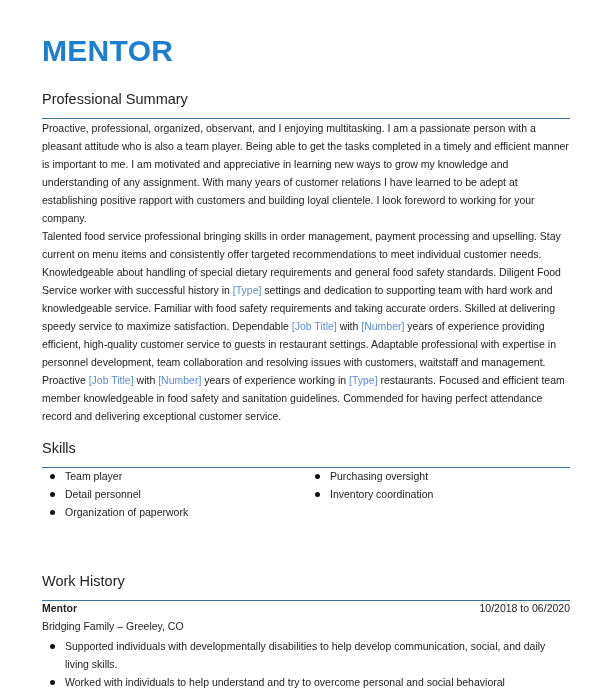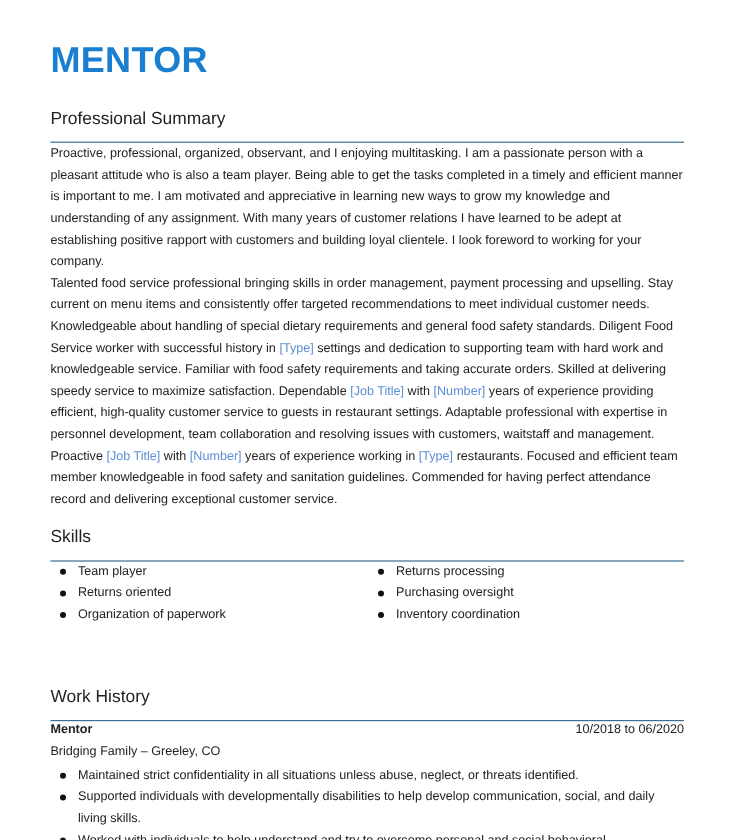--- a/index.html
+++ b/index.html
@@ -36,33 +36,31 @@
   <div class="section-head" style="top:90px;">Professional Summary</div>
 
   <p class="para" style="top:119px;">Proactive, professional, organized, observant, and I enjoying multitasking. I am a passionate person with a pleasant attitude who is also a team player. Being able to get the tasks completed in a timely and efficient manner is important to me. I am motivated and appreciative in learning new ways to grow my knowledge and understanding of any assignment. With many years of customer relations I have learned to be adept at establishing positive rapport with customers and building loyal clientele. I look foreword to working for your company.</p>
 
   <p class="para" style="top:227px;"><span>Talented food service professional bringing skills in order management, payment processing and upselling. Stay current on menu items and consistently offer targeted recommendations to meet individual customer needs. Knowledgeable about handling of special dietary requirements and general food safety standards. Diligent Food Service worker with successful history in </span><span class="ph">[Type]</span><span> settings and dedication to supporting team with hard work and knowledgeable service. Familiar with food safety requirements and taking accurate orders. Skilled at delivering speedy service to maximize satisfaction. Dependable </span><span class="ph">[Job Title]</span><span> with </span><span class="ph">[Number]</span><span> years of experience providing efficient, high-quality customer service to guests in restaurant settings. Adaptable professional with expertise in personnel development, team collaboration and resolving issues with customers, waitstaff and management. Proactive </span><span class="ph">[Job Title]</span><span> with </span><span class="ph">[Number]</span><span> years of experience working in </span><span class="ph">[Type]</span><span> restaurants. Focused and efficient team member knowledgeable in food safety and sanitation guidelines. Commended for having perfect attendance record and delivering exceptional customer service.</span></p>
 
   <div class="section-head" style="top:439px;">Skills</div>
 
   <ul class="skills" style="left:0; top:467px;">
     <li>Team player</li>
-    <li>Returns oriented</li>
+    <li>Detail personnel</li>
     <li>Organization of paperwork</li>
   </ul>
   <ul class="skills" style="left:265px; top:467px;">
-    <li>Returns processing</li>
     <li>Purchasing oversight</li>
     <li>Inventory coordination</li>
   </ul>
 
   <div class="section-head" style="top:572px;">Work History</div>
 
   <div class="job-title">Mentor</div>
   <div class="job-dates">10/2018 to 06/2020</div>
   <div class="job-company"><b>Bridging Family</b><span> – </span><span>Greeley, CO</span></div>
 
   <ul class="duties">
-    <li>Maintained strict confidentiality in all situations unless abuse, neglect, or threats identified.</li>
     <li>Supported individuals with developmentally disabilities to help develop communication, social, and daily living skills.</li>
     <li>Worked with individuals to help understand and try to overcome personal and social behavioral</li>
   </ul>
 </div>
 
 </body></html>

